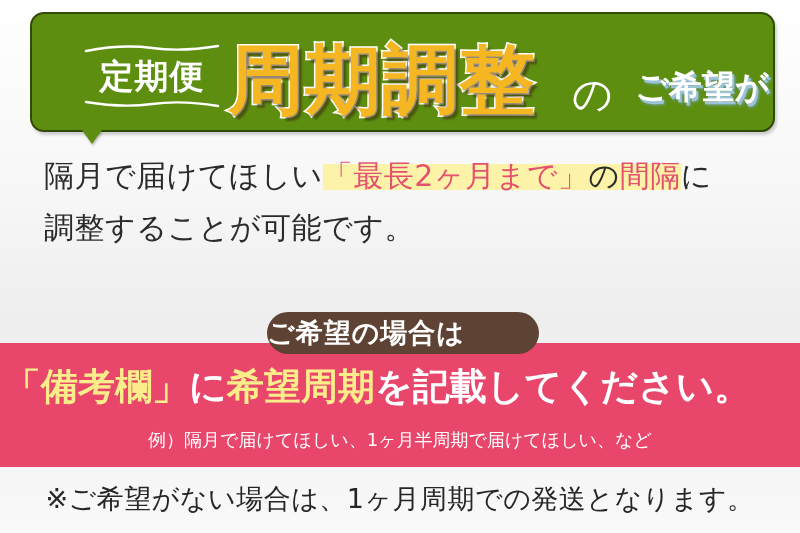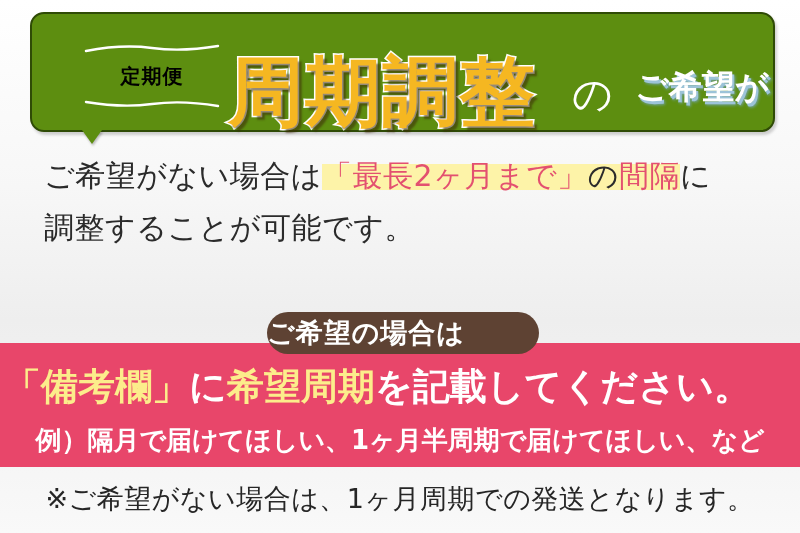--- a/index.html
+++ b/index.html
@@ -53,42 +53,43 @@
     width: 140px;
     text-align: center;
   }
   #teikibin .wave {
     display: block;
     height: 9px;
     overflow: hidden;
   }
   #teikibin .wave svg { display: block; }
   #teikibin .label {
-    font-size: 20px;
-    font-weight: bold;
-    color: #000000;
+    font-size: 34px;
+    font-weight: bold;
+    color: #ffffff;
     letter-spacing: 1px;
     line-height: 46px;
     white-space: nowrap;
   }
 
   
   #main-title {
     position: absolute;
     left: 196px;
-    top: 28px;
+    top: 22px;
     font-size: 76px;
     font-weight: bold;
     color: #f5b721;
     line-height: 100px;
     white-space: nowrap;
     letter-spacing: 1px;
     -webkit-text-stroke: 3px #ffffff;
     paint-order: stroke fill;
     text-shadow: 4px 4px 2px rgba(60,40,10,0.55);
+    font-family: Liberation Mono, monospace;
   }
   #title-no {
     position: absolute;
     left: 540px;
     top: 52px;
     font-size: 40px;
     color: #ffffff;
     line-height: 56px;
     font-weight: normal;
   }
@@ -178,22 +179,22 @@
     letter-spacing: 0px;
     z-index: 2;
   }
   #pink-headline .yellow { color: #fced8b; }
   #pink-example {
     position: absolute;
     left: 0;
     top: 422px;
     width: 800px;
     text-align: center;
-    font-size: 26px;
-    font-weight: bold;
+    font-size: 18px;
+    font-weight: normal;
     line-height: 36px;
     color: #ffffff;
     white-space: nowrap;
     letter-spacing: 0px;
     z-index: 2;
   }
 
   
   #footer-note {
     position: absolute;
@@ -232,21 +233,21 @@
     <div id="main-title">周期調整</div>
     <div id="title-no">の</div>
 
     <div id="right-note">
       <div class="line1">ご希望が</div>
     </div>
   </div>
   <div id="green-tail"></div>
 
   <div id="body-text">
-    <div><span>ご希望がない場合は</span><span class="hl"><span class="pink">「最長2ヶ月まで」</span><span class="dark">の</span><span class="pink">間隔</span></span><span>に</span></div>
+    <div><span>隔月で届けてほしい</span><span class="hl"><span class="pink">「最長2ヶ月まで」</span><span class="dark">の</span><span class="pink">間隔</span></span><span>に</span></div>
     <div>調整することが可能です。</div>
   </div>
 
   <div id="pink-band"></div>
 
   <div id="badge">
     <span>ご希望の場合は</span>
   </div>
 
   <div id="pink-headline"><span class="yellow">「備考欄」</span><span>に</span><span class="yellow">希望周期</span><span>を記載してください。</span></div>

